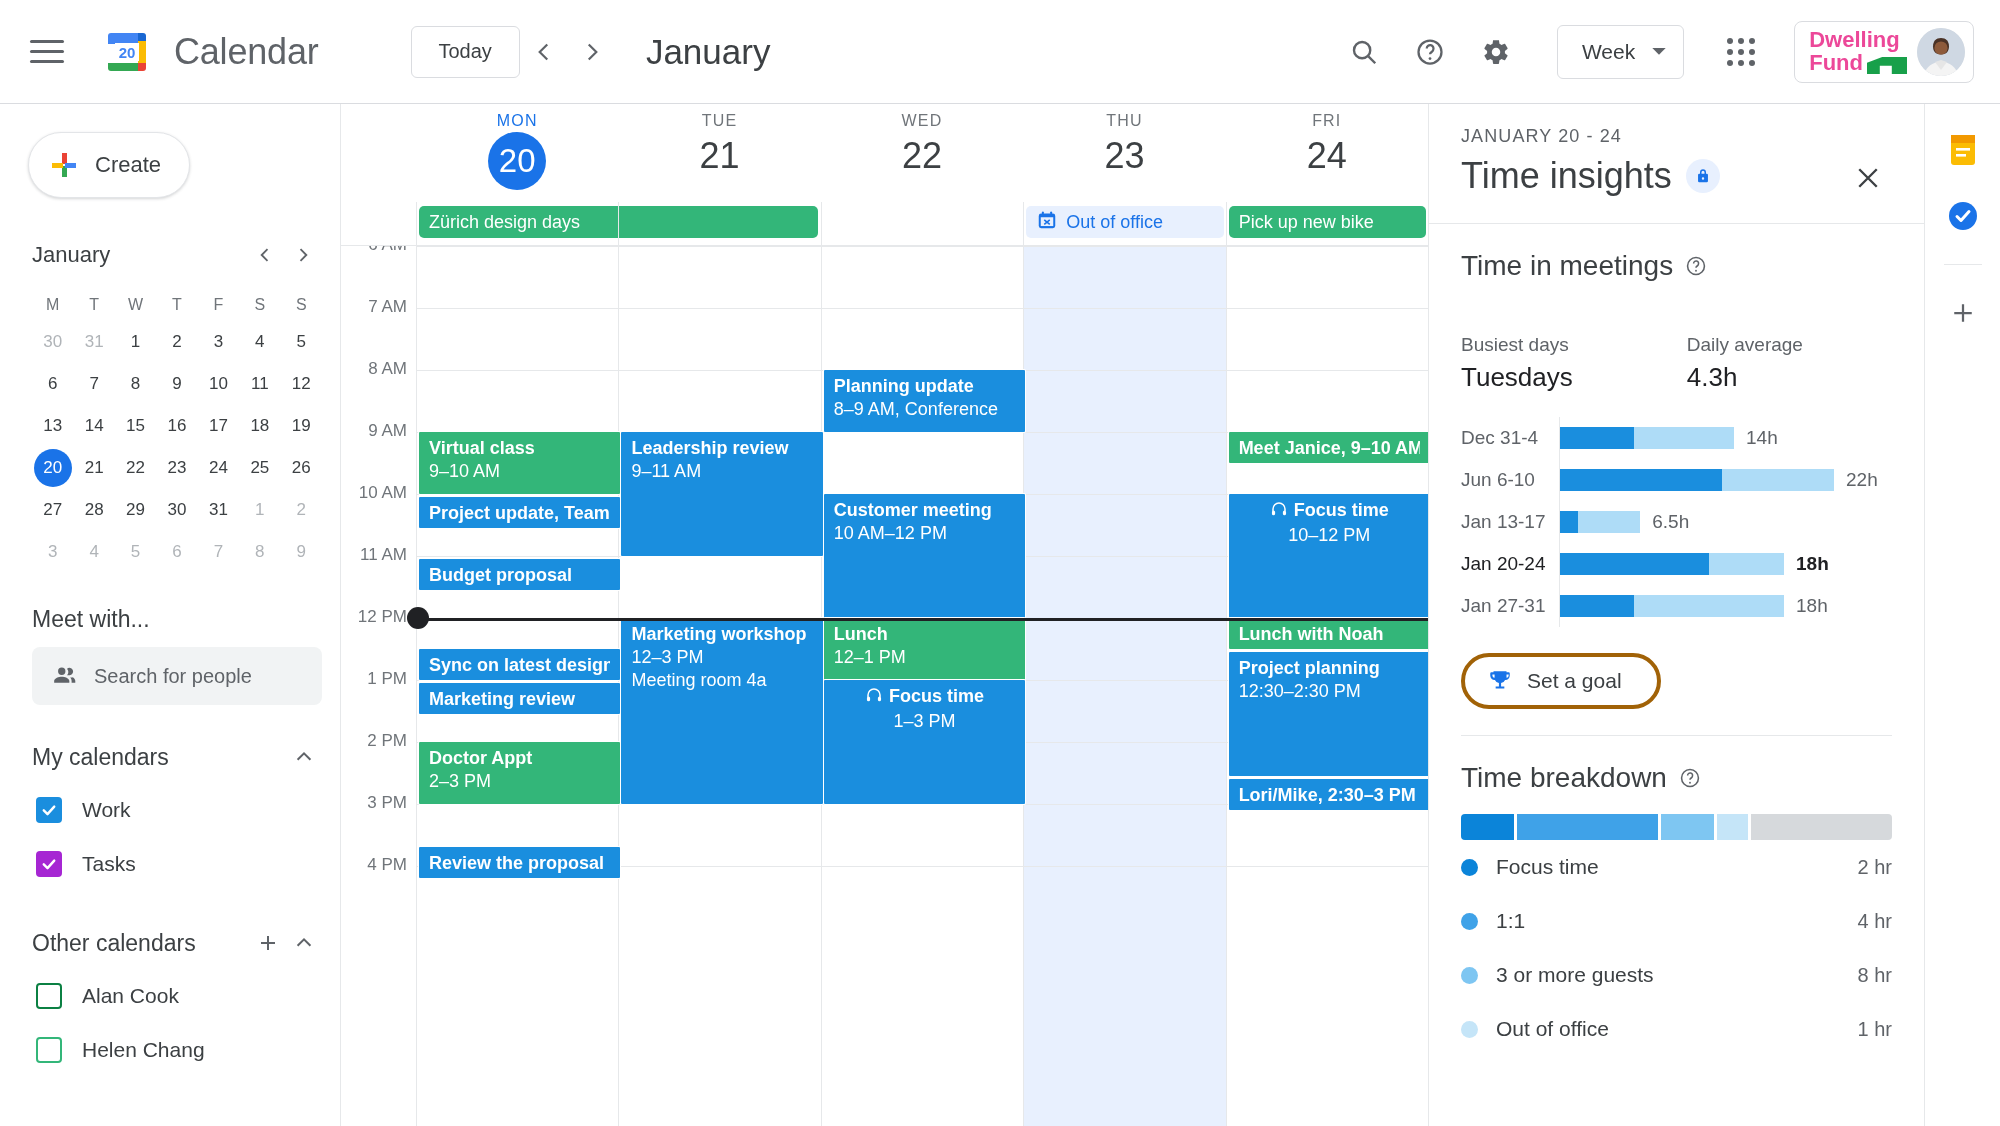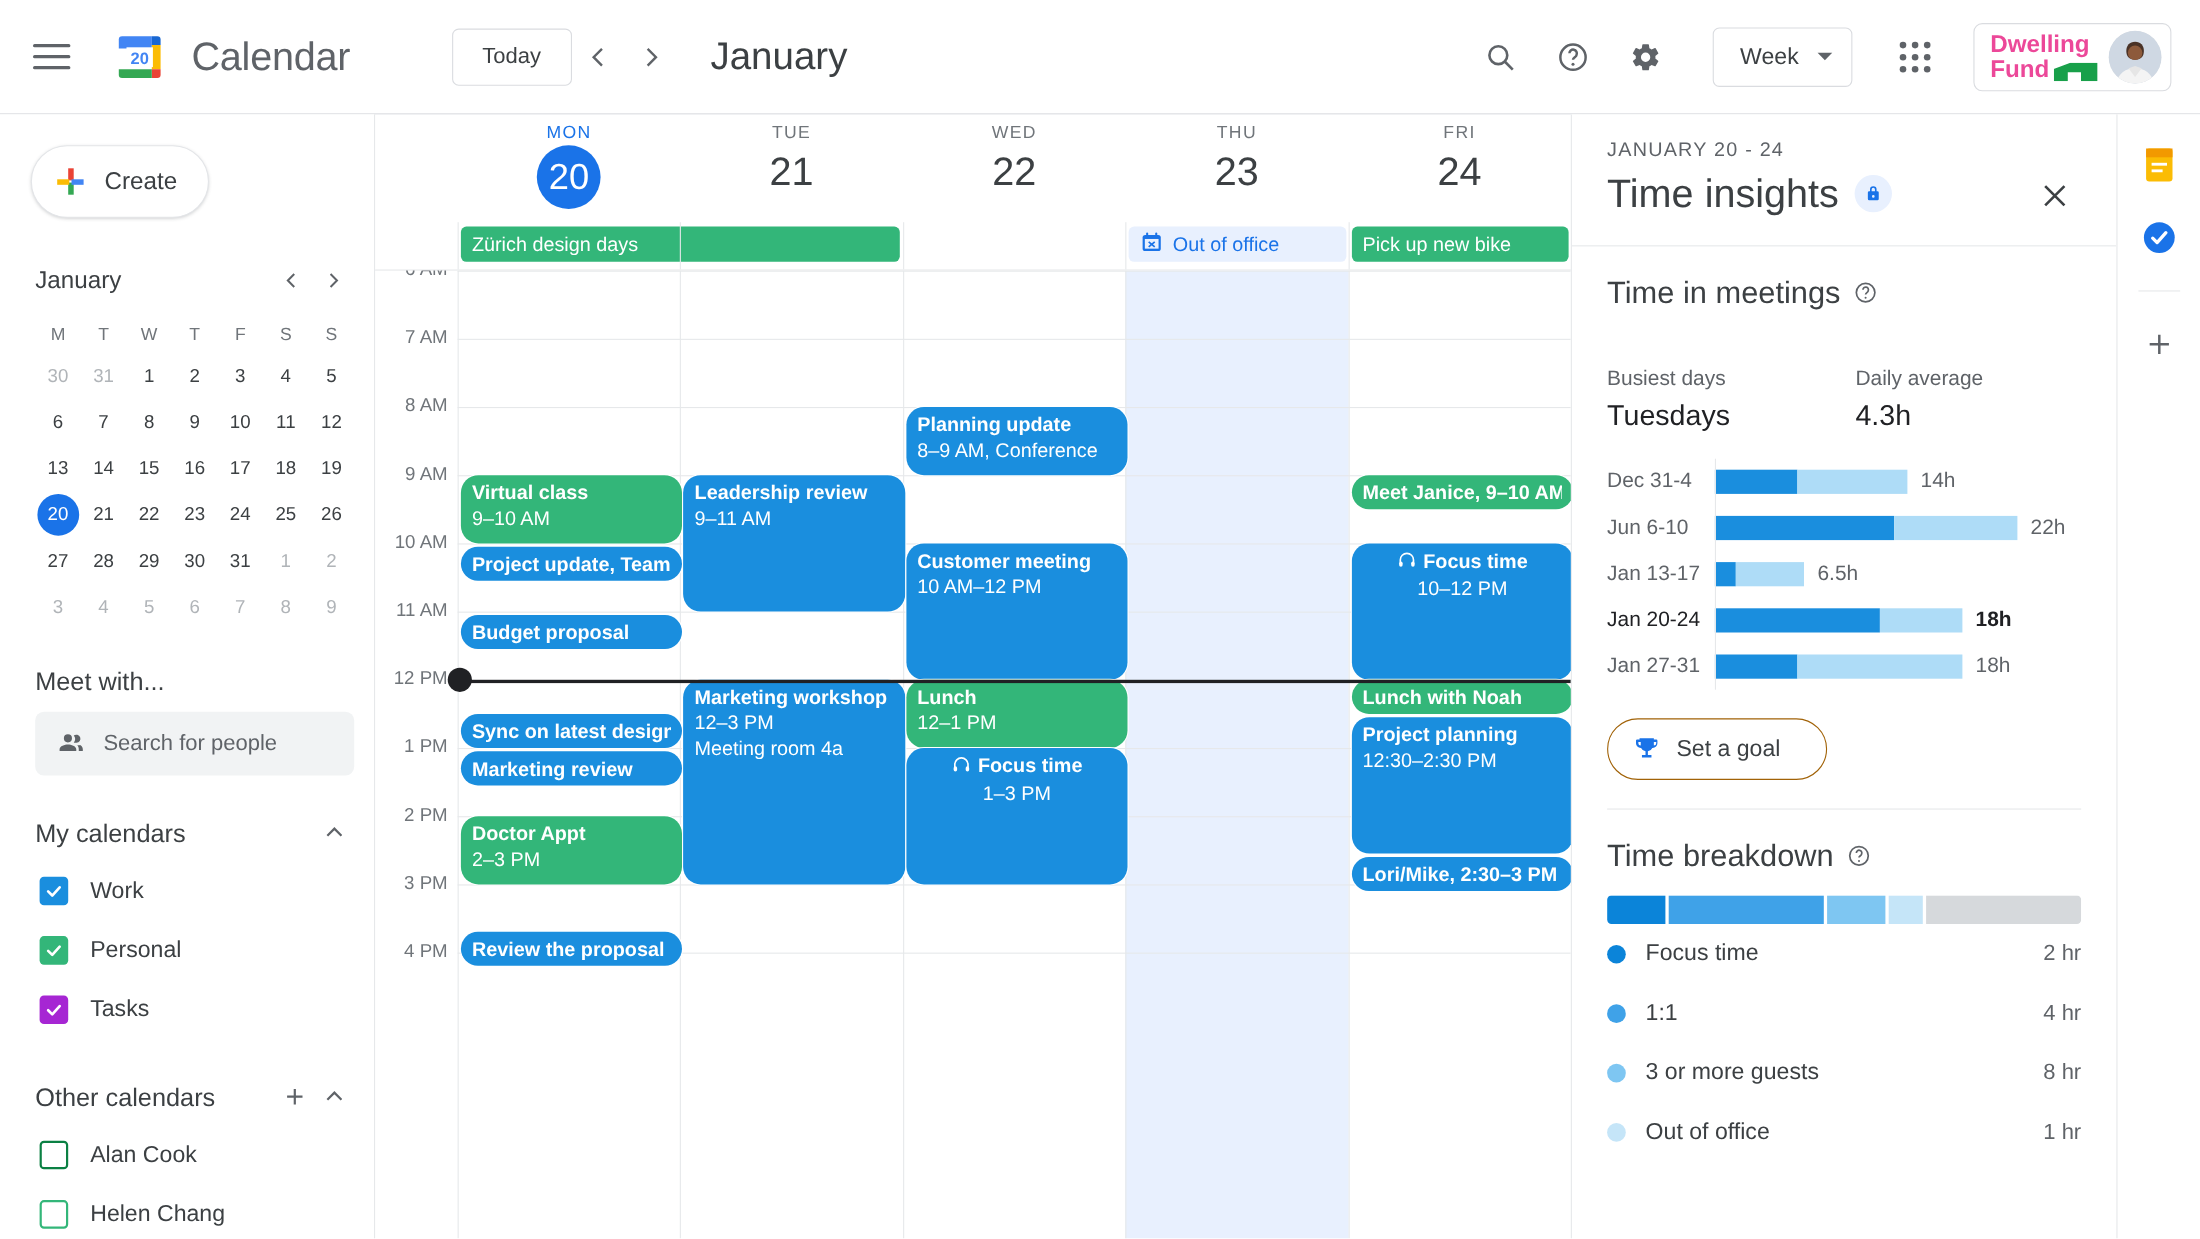--- a/index.html
+++ b/index.html
@@ -103,21 +103,21 @@
   .grid-inner { position:relative; height: 2000px; }
   .hour-row { height:62px; position:relative; }
   .hour-label { position:absolute; left:0; width:66px; text-align:right; top:-11px; font-size:17px; color:#70757a; }
   .hour-line { position:absolute; left:75px; right:0; top:0; border-top:1px solid #e6e8ea; }
   .col-lines { position:absolute; left:75px; right:0; top:0; bottom:0; display:flex; }
   .col-line { flex:1; border-left:1px solid #e6e8ea; }
   .col-line.highlight { background:#e8f0fe; }
   .events-layer { position:absolute; left:75px; right:0; top:0; bottom:0; display:flex; }
   .ev-col { flex:1; position:relative; }
   .event {
-    position:absolute; border-radius:16px; color:#fff; padding: 5px 10px;
+    position:absolute; border-radius:1px; color:#fff; padding: 5px 10px;
     font-size:18px; line-height:1.28; overflow:hidden; cursor:pointer;
     box-shadow: 0 0 0 1px #fff;
   }
   .event .ti { font-weight:700; white-space:nowrap; overflow:hidden; }
   .event .tm { font-weight:400; white-space:nowrap; overflow:hidden; }
   .nowline { position:absolute; left:75px; right:0; height:0; border-top:3px solid #202124; z-index:5;}
   .nowdot { position:absolute; left:66px; width:22px; height:22px; border-radius:50%; background:#202124; margin-top:-11px; z-index:6;}
 
   
   .insights { width: 496px; min-width:496px; border-left:1px solid #e6e8ea; padding: 0 0 0 0; overflow:hidden; background:#fff;}
@@ -141,21 +141,21 @@
   .bar-lbl.cur { color:#202124; font-weight:500; }
   .bar-track { display:flex; height:22px; align-items:center; }
   .bar-a { background:#1a8ede; height:22px; }
   .bar-b { background:#aedcf7; height:22px; }
   .bar-val { font-size:19px; color:#5f6368; margin-left:12px; white-space:nowrap; }
   .bar-val.cur { color:#202124; font-weight:700; }
   .bars-axis { position:absolute; left:98px; top:0; bottom:0; width:1px; background:#e6e8ea; }
   .legend { display:flex; justify-content:center; gap:32px; margin-top: 18px; }
   .lg { display:flex; align-items:center; gap:10px; font-size:19px; color:#5f6368;}
   .dot { width:17px; height:17px; border-radius:50%; }
-  .goal-btn { margin-top: 26px; height:56px; width: 200px; border:1px solid #a16207; border-radius:28px; display:flex; align-items:center; gap:14px; padding-left:22px; cursor:pointer; background:#fff;}
+  .goal-btn { margin-top: 26px; height:56px; width: 200px; border:4px solid #a16207; border-radius:28px; display:flex; align-items:center; gap:14px; padding-left:22px; cursor:pointer; background:#fff;}
   .goal-btn span { font-size:21px; color:#3c4043; }
   .bd-bar { display:flex; height:26px; border-radius:4px; overflow:hidden; margin-top: 20px; gap:3px; }
   .bd-seg { height:26px; }
   .bd-row { display:flex; align-items:center; height:54px; font-size:21px; color:#3c4043; }
   .bd-row .dot { margin-right:18px; }
   .bd-row .nm { flex:1; }
   .bd-row .hr { color:#5f6368; font-size:20px; }
 
   
   .rail { width: 76px; min-width:76px; border-left:1px solid #e6e8ea; display:flex; flex-direction:column; align-items:center; padding-top: 24px; gap: 22px; background:#fff;}
@@ -365,28 +365,20 @@
       <div id="my-cals">
           <div class="cal-item">
             <div class="cbx" style="background: rgb(26, 142, 222);">
               <svg width="18" height="18" viewBox="0 0 24 24" fill="none" stroke="#fff" stroke-width="3.2" stroke-linecap="round" stroke-linejoin="round">
                 <path d="M5 12.5l5 5 9-10"></path>
               </svg>
             </div>
             <span class="cal-item-label">Work</span>
           </div>
           <div class="cal-item">
-            <div class="cbx" style="background: rgb(51, 182, 121);">
-              <svg width="18" height="18" viewBox="0 0 24 24" fill="none" stroke="#fff" stroke-width="3.2" stroke-linecap="round" stroke-linejoin="round">
-                <path d="M5 12.5l5 5 9-10"></path>
-              </svg>
-            </div>
-            <span class="cal-item-label">Personal</span>
-          </div>
-          <div class="cal-item">
             <div class="cbx" style="background: rgb(166, 38, 211);">
               <svg width="18" height="18" viewBox="0 0 24 24" fill="none" stroke="#fff" stroke-width="3.2" stroke-linecap="round" stroke-linejoin="round">
                 <path d="M5 12.5l5 5 9-10"></path>
               </svg>
             </div>
             <span class="cal-item-label">Tasks</span>
           </div>
         </div>
 
       <div class="cal-section-head">

